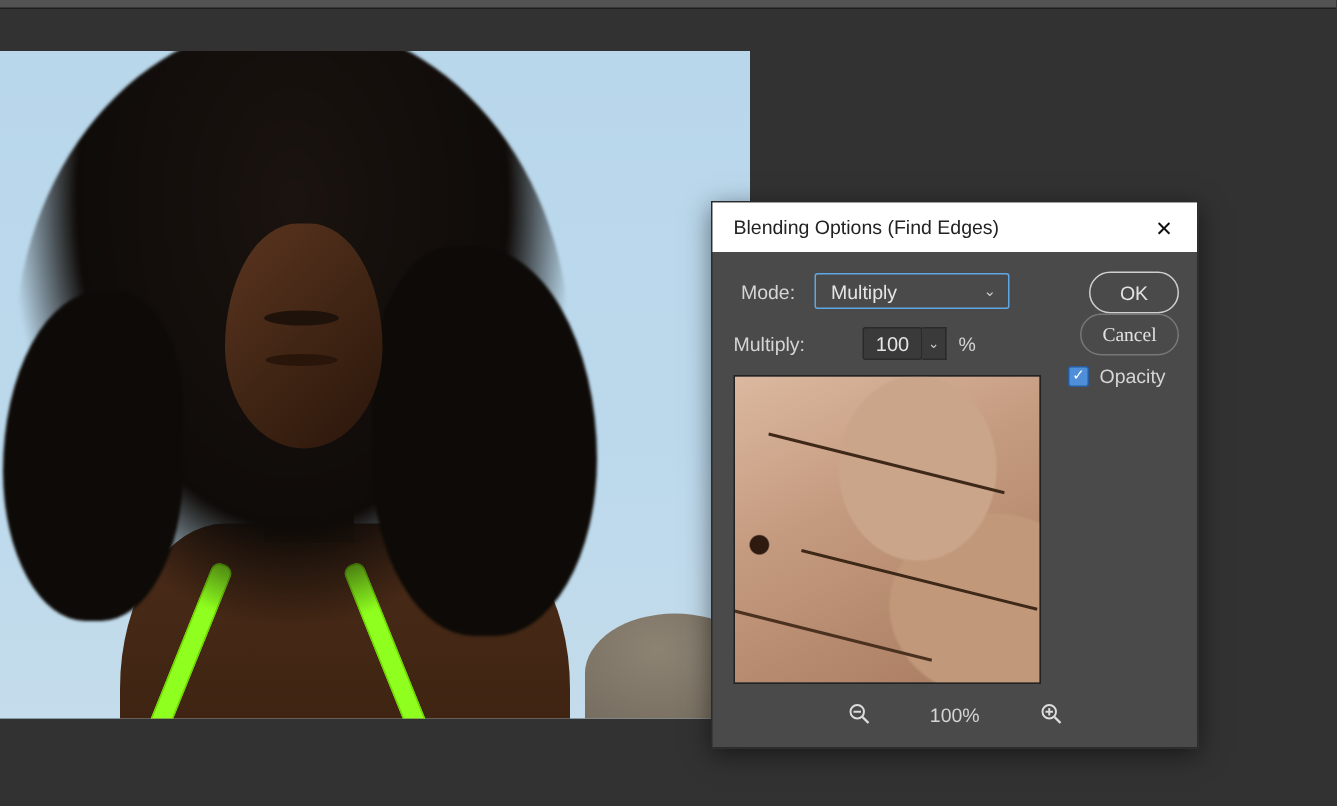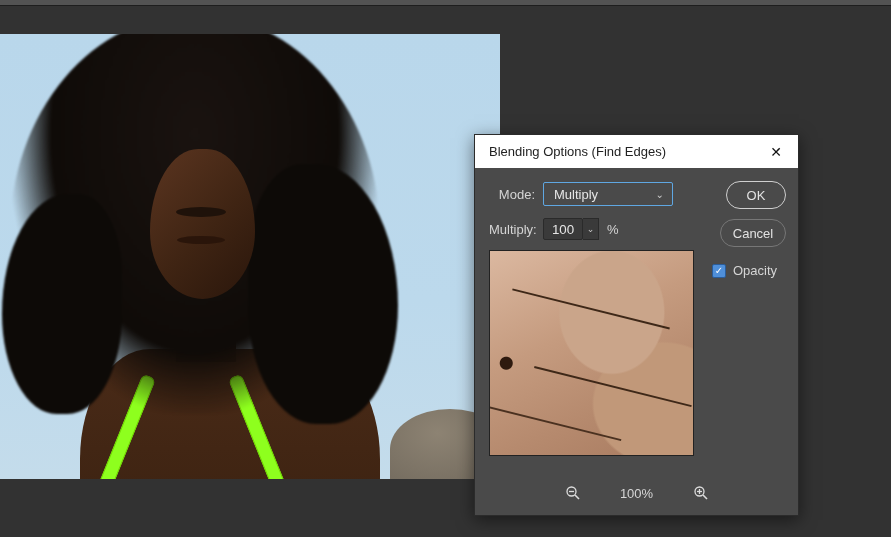--- a/index.html
+++ b/index.html
@@ -127,21 +127,21 @@
     .dialog-body {
       padding: 14px 14px 12px 14px;
     }
     .row {
       display: flex;
       align-items: center;
       margin-bottom: 12px;
     }
     .row-label {
       width: 54px;
-      text-align: right;
+      text-align: center;
       padding-right: 8px;
       font-size: 13px;
       color: #d5d5d5;
     }
     .select {
       display:flex; align-items:center; justify-content:space-between;
       width: 130px;
       height: 24px;
       padding: 0 8px 0 10px;
       background: #4a4a4a;
@@ -156,20 +156,21 @@
       color: #ccc;
     }
     .opacity-input {
       width: 40px;
       height: 22px;
       background: #3a3a3a;
       border: 1px solid #2a2a2a;
       color: #e5e5e5;
       text-align: center;
       border-radius: 2px;
+      margin-left: 32px;
     }
     .stepper {
       width: 16px; height:22px;
       display:flex; align-items:center; justify-content:center;
       background:#3a3a3a;
       border:1px solid #2a2a2a;
       border-left:none;
       color:#ccc;
       font-size:9px;
       cursor:pointer;
@@ -178,21 +179,20 @@
       margin-left: 8px;
       color: #d5d5d5;
     }
     .right-col {
       position: absolute;
       right: 12px;
       top: 46px;
       width: 84px;
       display: flex;
       flex-direction: column;
-      gap: 10px;
     }
     .btn {
       height: 28px;
       border-radius: 14px;
       background: #4a4a4a;
       border: 1px solid #8a8a8a;
       color: #e2e2e2;
       display: flex;
       align-items: center;
       justify-content: center;
@@ -201,20 +201,21 @@
     }
     .btn.primary {
       border: 1.5px solid #cfcfcf;
       width: 60px;
       align-self: flex-end;
     }
     .btn.secondary {
       width: 66px;
       align-self: flex-end;
       border-color: #777;
+      font-family: Liberation Serif, serif;
     }
     .preview-check {
       display: flex;
       align-items: center;
       gap: 7px;
       margin-top: 6px;
       align-self: flex-end;
       width: 74px;
     }
     .chk {
@@ -244,21 +245,21 @@
     .preview-thumb::before {
       content:"";
       position:absolute;
       left: 10%; top: 28%;
       width: 80%; height: 2px;
       background: #3e2818;
       transform: rotate(14deg);
       box-shadow: 40px 70px 0 0 #3e2818, -20px 120px 0 0 #4a3120;
     }
     .zoom-row {
-      margin-top: 27px;
+      margin-top: 10px;
       display: flex;
       align-items: center;
       justify-content: center;
       gap: 34px;
     }
     .zoom-btn {
       width: 20px;
       height: 20px;
       display:flex;
       align-items:center;

